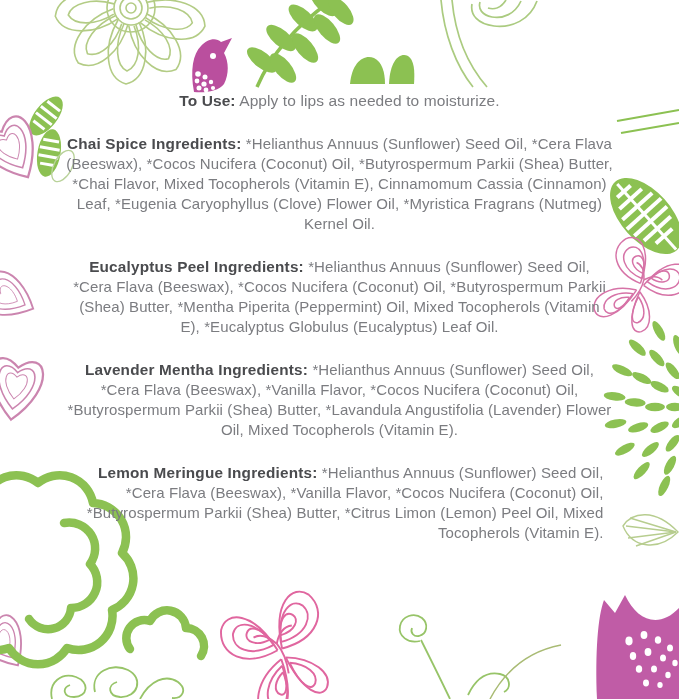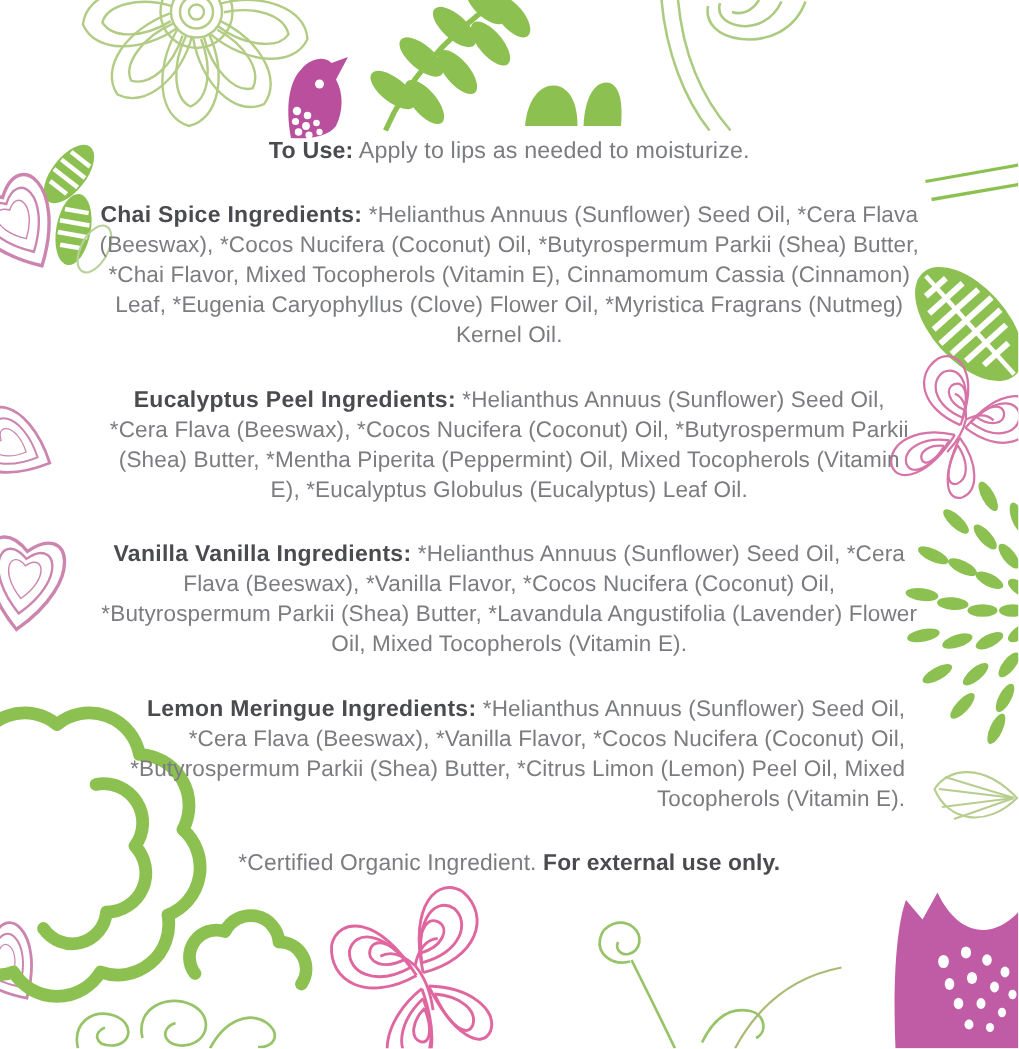--- a/index.html
+++ b/index.html
@@ -247,27 +247,23 @@
       <strong>Chai Spice Ingredients:</strong>
       <span>*Helianthus Annuus (Sunflower) Seed Oil, *Cera Flava (Beeswax), *Cocos Nucifera (Coconut) Oil, *Butyrospermum Parkii (Shea) Butter, *Chai Flavor, Mixed Tocopherols (Vitamin E), Cinnamomum Cassia (Cinnamon) Leaf, *Eugenia Caryophyllus (Clove) Flower Oil, *Myristica Fragrans (Nutmeg) Kernel Oil.</span>
     </p>
 
     <p class="sec w-euc">
       <strong>Eucalyptus Peel Ingredients:</strong>
       <span>*Helianthus Annuus (Sunflower) Seed Oil, *Cera Flava (Beeswax), *Cocos Nucifera (Coconut) Oil, *Butyrospermum Parkii (Shea) Butter, *Mentha Piperita (Peppermint) Oil, Mixed Tocopherols (Vitamin E), *Eucalyptus Globulus (Eucalyptus) Leaf Oil.</span>
     </p>
 
     <p class="sec w-lav">
-      <strong>Vanilla Vanilla Ingredients:</strong>
+      <strong>Lavender Mentha Ingredients:</strong>
       <span>*Helianthus Annuus (Sunflower) Seed Oil, *Cera Flava (Beeswax), *Vanilla Flavor, *Cocos Nucifera (Coconut) Oil, *Butyrospermum Parkii (Shea) Butter, *Lavandula Angustifolia (Lavender) Flower Oil, Mixed Tocopherols (Vitamin E).</span>
     </p>
 
     <p class="sec w-lem">
       <strong>Lemon Meringue Ingredients:</strong>
       <span>*Helianthus Annuus (Sunflower) Seed Oil, *Cera Flava (Beeswax), *Vanilla Flavor, *Cocos Nucifera (Coconut) Oil, *Butyrospermum Parkii (Shea) Butter, *Citrus Limon (Lemon) Peel Oil, Mixed Tocopherols (Vitamin E).</span>
     </p>
 
-    <p class="footer-line">
-      <span>*Certified Organic Ingredient.</span>
-      <strong>For external use only.</strong>
-    </p>
   </main>
 </div>
 
 </body></html>

